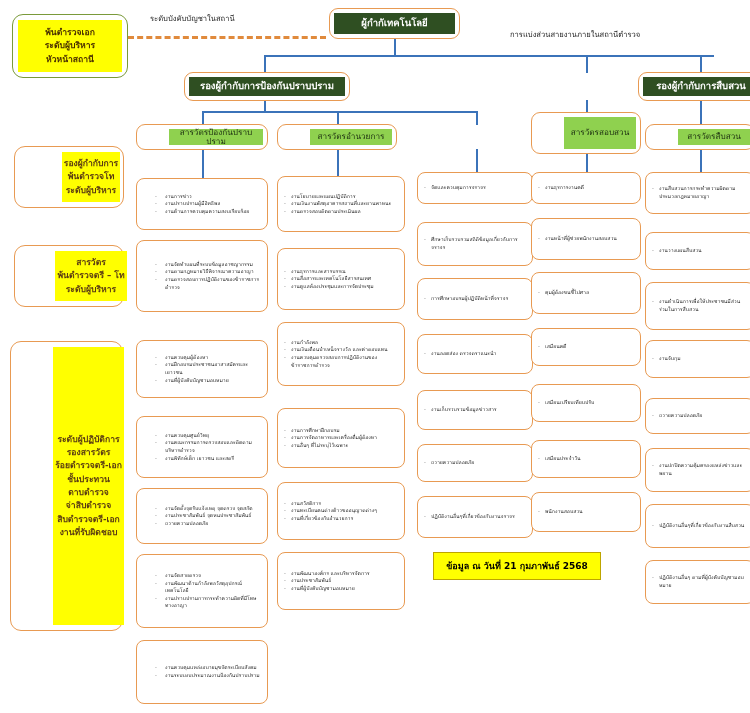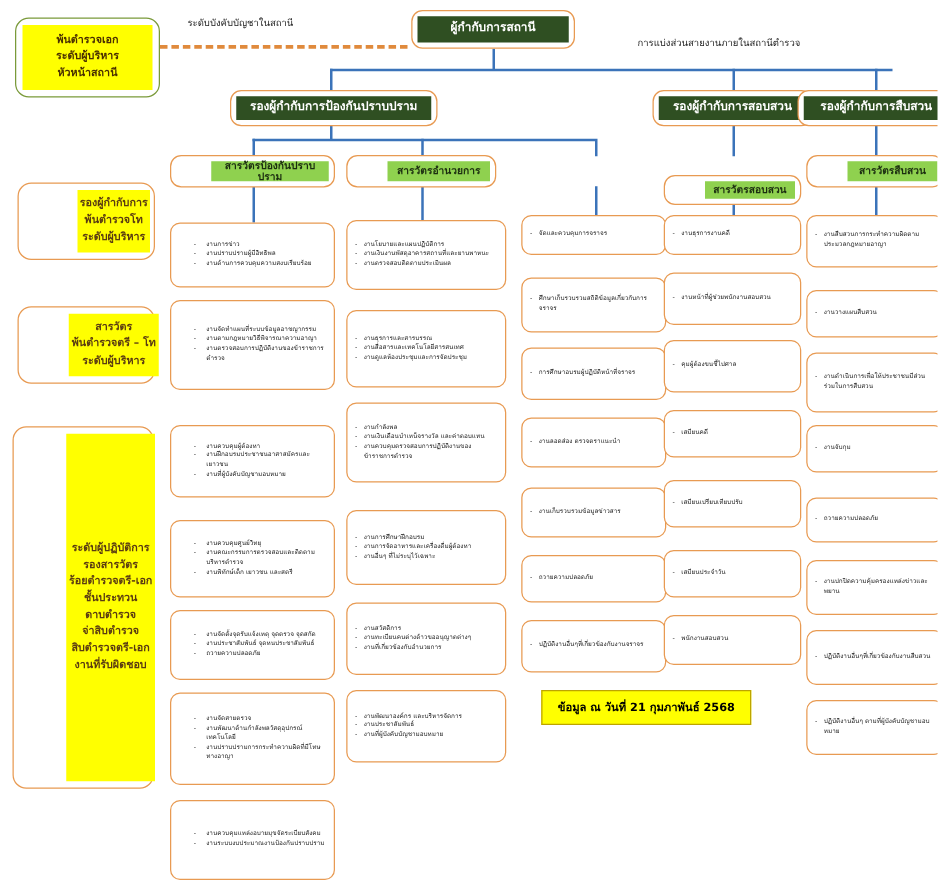--- a/index.html
+++ b/index.html
@@ -38,21 +38,21 @@
     font-size:9.5px;font-weight:700;
     line-height:1.15;
     padding:2px 3px;box-sizing:border-box;
   }
   .green{
     background:#8fd14f;
     color:#1b2d10;
     width:100%;height:100%;
     display:flex;align-items:center;justify-content:center;
     text-align:center;
-    font-size:8.2px;font-weight:700;
+    font-size:8.2px;font-weight:400;
     line-height:1.15;
     padding:2px 3px;box-sizing:border-box;margin-left:28px;
   }
   .yellowbox{
     position:absolute;
     border:1.6px solid #e89a52;
     border-radius:11px;
     background:#ffffff;
     box-sizing:border-box;
     display:flex;align-items:center;justify-content:center;
@@ -147,40 +147,37 @@
 
   <div class="line v" style="left:700px;top:100px;height:25px;"></div>
 
   <div class="line v" style="left:202px;top:149px;height:29px;"></div>
   <div class="line v" style="left:337px;top:149px;height:27px;"></div>
   <div class="line v" style="left:476px;top:149px;height:23px;"></div>
   <div class="line v" style="left:586px;top:149px;height:23px;"></div>
   <div class="line v" style="left:700px;top:149px;height:23px;"></div>
 
   <div class="shell" style="left:329px;top:8px;width:131px;height:31px;">
-    <div class="dark">ผู้กำกับการสถานี</div>
+    <div class="dark">ผู้กำกัเทคโนโลยี</div>
   </div>
 
   <div class="shell" style="left:184px;top:72px;width:166px;height:29px;">
     <div class="dark">รองผู้กำกับการป้องกันปราบปราม</div>
   </div>
-  <div class="shell" style="left:522px;top:72px;width:128px;height:29px;">
-    <div class="dark">รองผู้กำกับการสอบสวน</div>
-  </div>
   <div class="shell" style="left:638px;top:72px;width:126px;height:29px;">
     <div class="dark">รองผู้กำกับการสืบสวน</div>
   </div>
 
   <div class="shell" style="left:136px;top:124px;width:132px;height:26px;">
     <div class="green">สารวัตรป้องกันปราบปราม</div>
   </div>
   <div class="shell" style="left:277px;top:124px;width:120px;height:26px;">
     <div class="green">สารวัตรอำนวยการ</div>
   </div>
-  <div class="shell" style="left:531px;top:140px;width:110px;height:24px;">
+  <div class="shell" style="left:531px;top:112px;width:110px;height:42px;">
     <div class="green">สารวัตรสอบสวน</div>
   </div>
   <div class="shell" style="left:645px;top:124px;width:110px;height:26px;">
     <div class="green">สารวัตรสืบสวน</div>
   </div>
 
   <div class="yellowbox olive" style="left:12px;top:14px;width:116px;height:64px;">
     <div class="yell">
       <span>พ้นตำรวจเอก</span>
       <span>ระดับผู้บริหาร</span>

